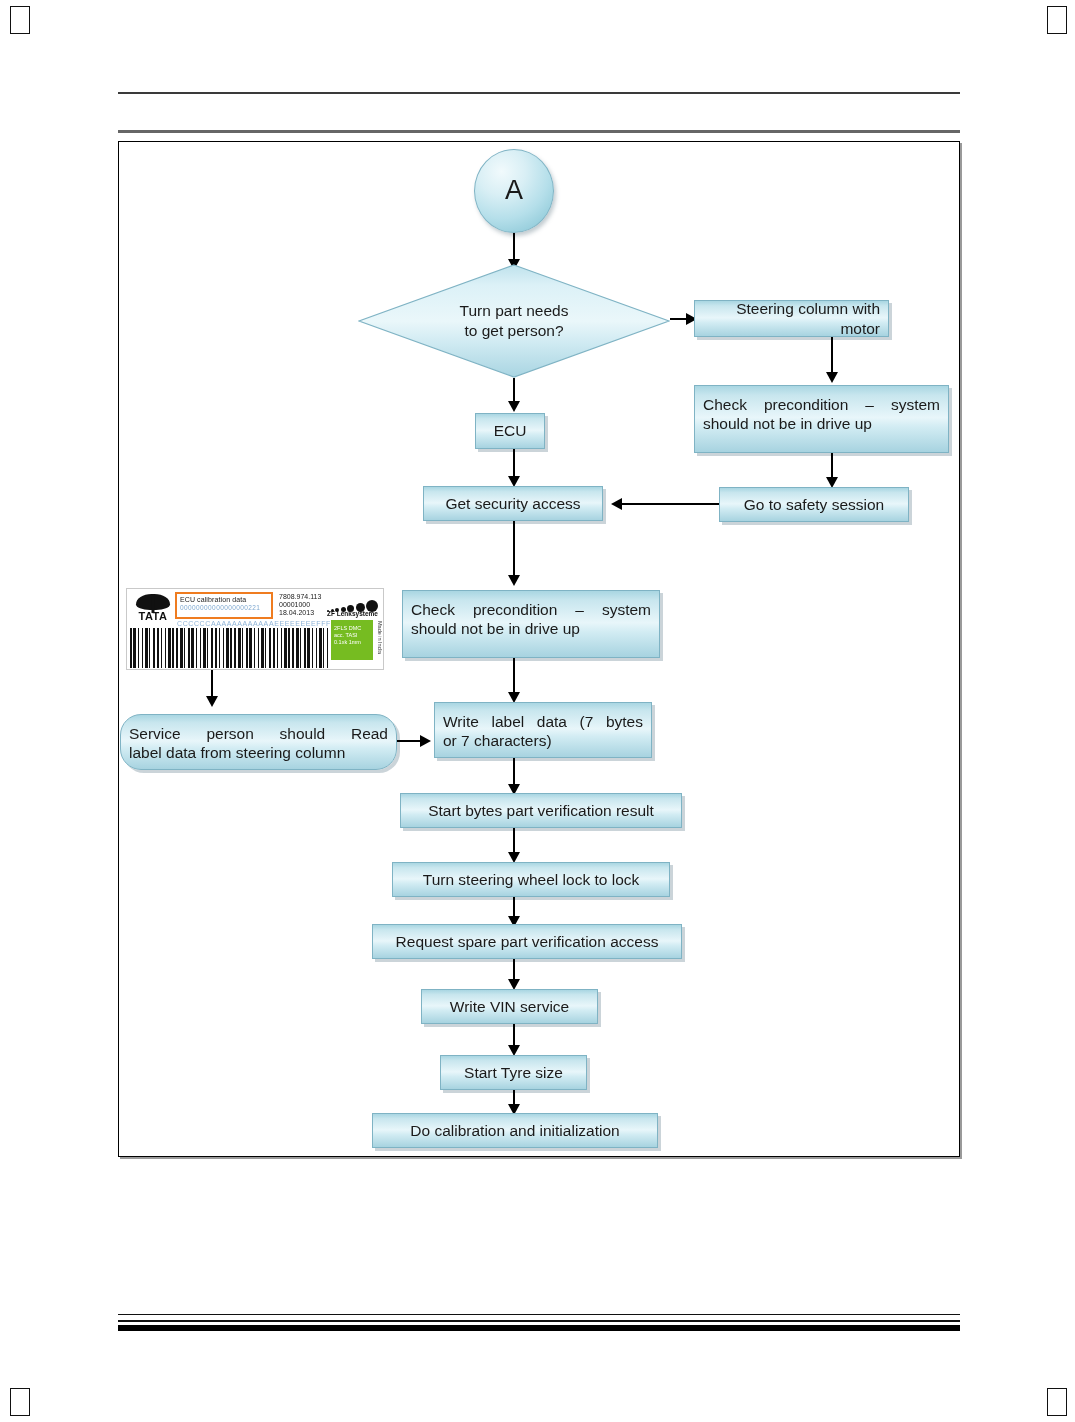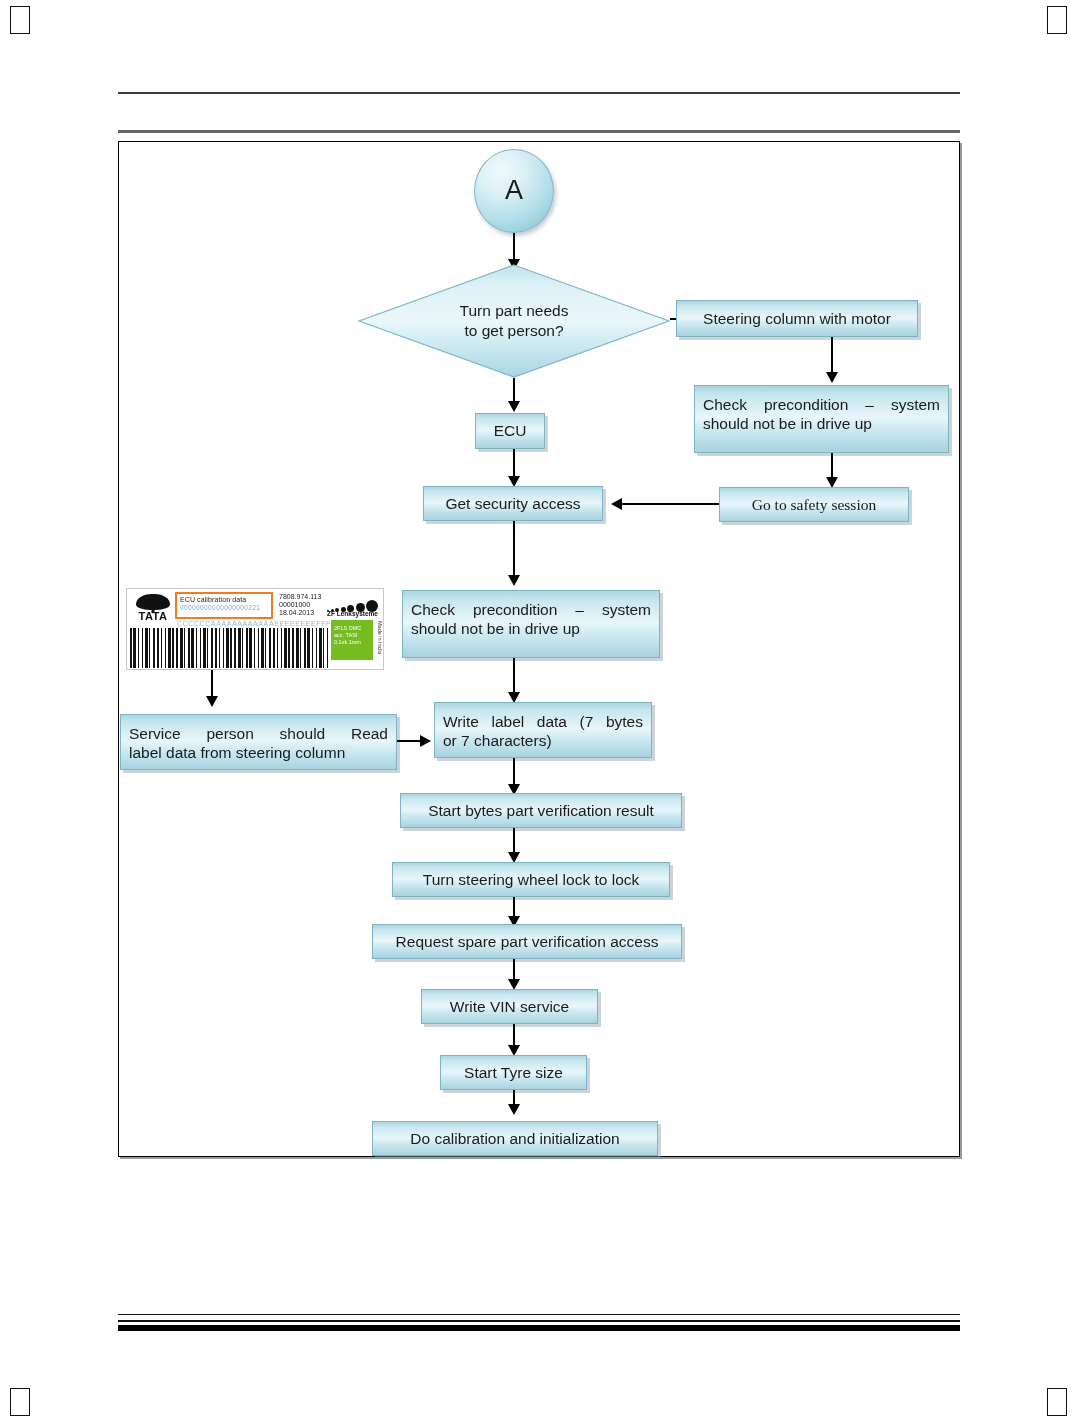--- a/index.html
+++ b/index.html
@@ -310,36 +310,36 @@
     <div>
       <div>Turn part needs</div>
       <div>to get person?</div>
     </div>
   </div>
 </div>
 
 <div class="conn h" style="left:670px; top:318px; width:18px;"></div>
 <div class="arrowhead right" style="left:686px; top:313px;"></div>
 
-<div class="node box" style="left:676px; top:300px; width:242px; height:37px;text-align:right;">
+<div class="node box" style="left:694px; top:300px; width:195px; height:37px;text-align:right;">
   <span>Steering column with motor</span>
 </div>
 
 <div class="conn v" style="left:831px; top:337px; height:42px;"></div>
 <div class="arrowhead down" style="left:826px; top:372px;"></div>
 
 <div class="node box just" style="left:694px; top:385px; width:255px; height:68px;">
   <div>Check  precondition  –  system</div>
   <div style="text-align-last:left;">should not be in drive up</div>
 </div>
 
 <div class="conn v" style="left:831px; top:453px; height:33px;"></div>
 <div class="arrowhead down" style="left:826px; top:477px;"></div>
 
-<div class="node box" style="left:719px; top:487px; width:190px; height:35px;font-family:Liberation Serif, serif;">
+<div class="node box" style="left:719px; top:487px; width:190px; height:35px;">
   <span>Go to safety session</span>
 </div>
 
 <div class="conn v" style="left:513px; top:378px; height:31px;"></div>
 <div class="arrowhead down" style="left:508px; top:401px;"></div>
 
 <div class="node box" style="left:475px; top:413px; width:70px; height:36px;">
   <span>ECU</span>
 </div>
 
@@ -365,21 +365,21 @@
 <div class="arrowhead down" style="left:508px; top:692px;"></div>
 
 <div class="node box just" style="left:434px; top:702px; width:218px; height:56px;">
   <div>Write label data (7 bytes</div>
   <div style="text-align-last:left;">or 7 characters)</div>
 </div>
 
 <div class="conn v" style="left:211px; top:640px; height:62px;"></div>
 <div class="arrowhead down" style="left:206px; top:696px;"></div>
 
-<div class="node box just" style="left:120px; top:714px; width:277px; height:56px;">
+<div class="node box just" style="left:120px; top:714px; width:277px; height:56px;border-radius:21px;">
   <div>Service   person   should   Read</div>
   <div style="text-align-last:left;">label data from steering column</div>
 </div>
 
 <div class="conn h" style="left:397px; top:740px; width:24px;"></div>
 <div class="arrowhead right" style="left:420px; top:735px;"></div>
 
 <div class="conn v" style="left:513px; top:758px; height:34px;"></div>
 <div class="arrowhead down" style="left:508px; top:784px;"></div>
 
@@ -411,21 +411,21 @@
 <div class="conn v" style="left:513px; top:1024px; height:30px;"></div>
 <div class="arrowhead down" style="left:508px; top:1045px;"></div>
 
 <div class="node box" style="left:440px; top:1055px; width:147px; height:35px;">
   <span>Start Tyre size</span>
 </div>
 
 <div class="conn v" style="left:513px; top:1090px; height:23px;"></div>
 <div class="arrowhead down" style="left:508px; top:1104px;"></div>
 
-<div class="node box" style="left:372px; top:1113px; width:286px; height:35px;margin-top:8px;">
+<div class="node box" style="left:372px; top:1113px; width:286px; height:35px;">
   <span>Do calibration and initialization</span>
 </div>
 
 <div class="label-img">
 
   <div class="lbl-tata">
     <div class="emblem"></div>
     <div class="tataword">TATA</div>
   </div>
 

